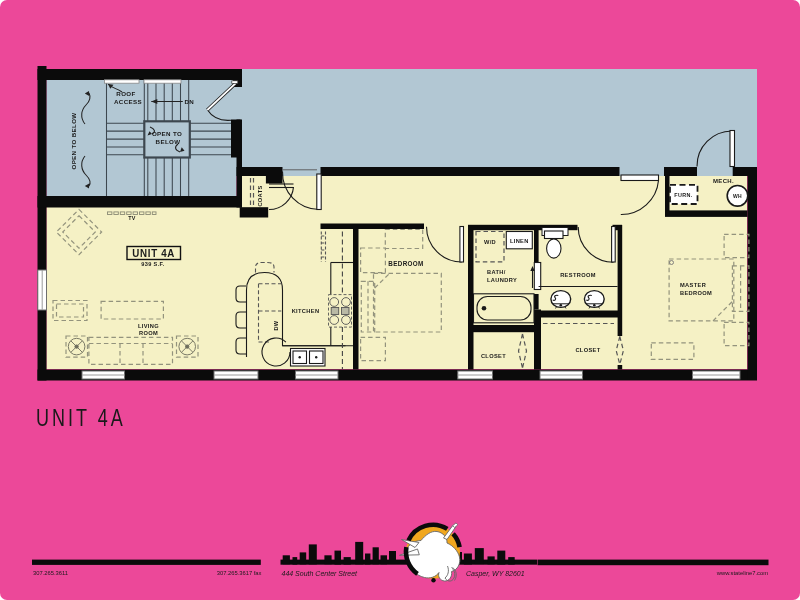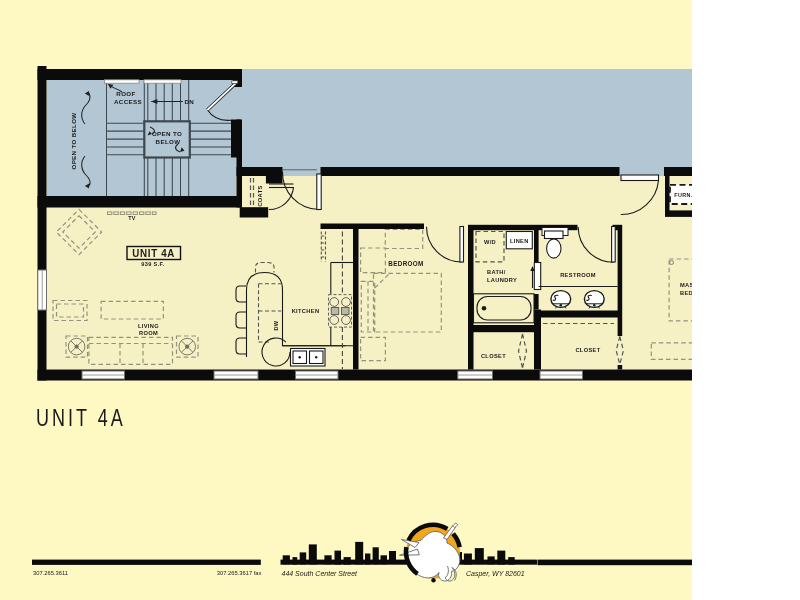--- a/index.html
+++ b/index.html
@@ -1,16 +1,16 @@
 <!DOCTYPE html>
 <html><head>
 <meta charset="utf-8">
 <style>
   html,body{margin:0;padding:0;background:#ffffff;}
-  #page{position:relative;width:692px;height:600px;overflow:hidden;background:#fef9c3;}
+  #page{position:relative;width:800px;height:600px;overflow:hidden;background:#ec4899;border-radius:7px;}
   svg{display:block;}
   text{font-family:"Liberation Sans",sans-serif;fill:#1a1a1a;}
   .lbl{letter-spacing:0.35px;}
 </style>
 </head>
 <body>
 <div id="page">
 <svg width="800" height="600" viewBox="0 0 800 600">
 
   <g id="fills">

